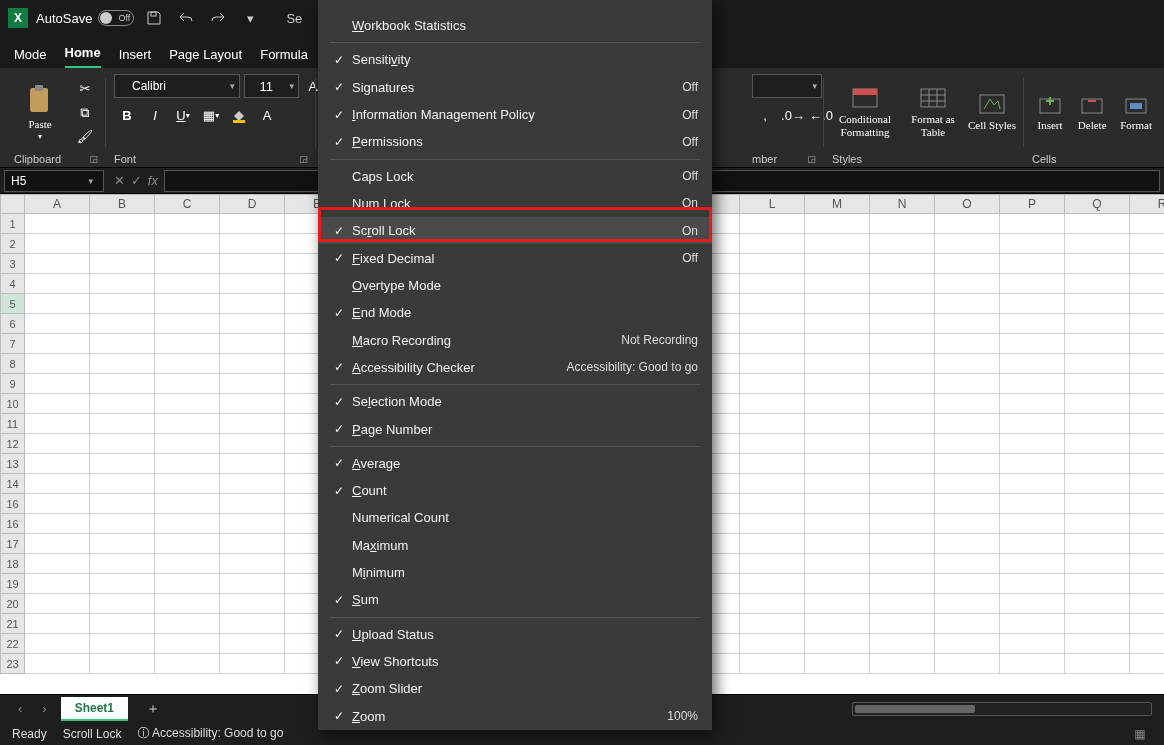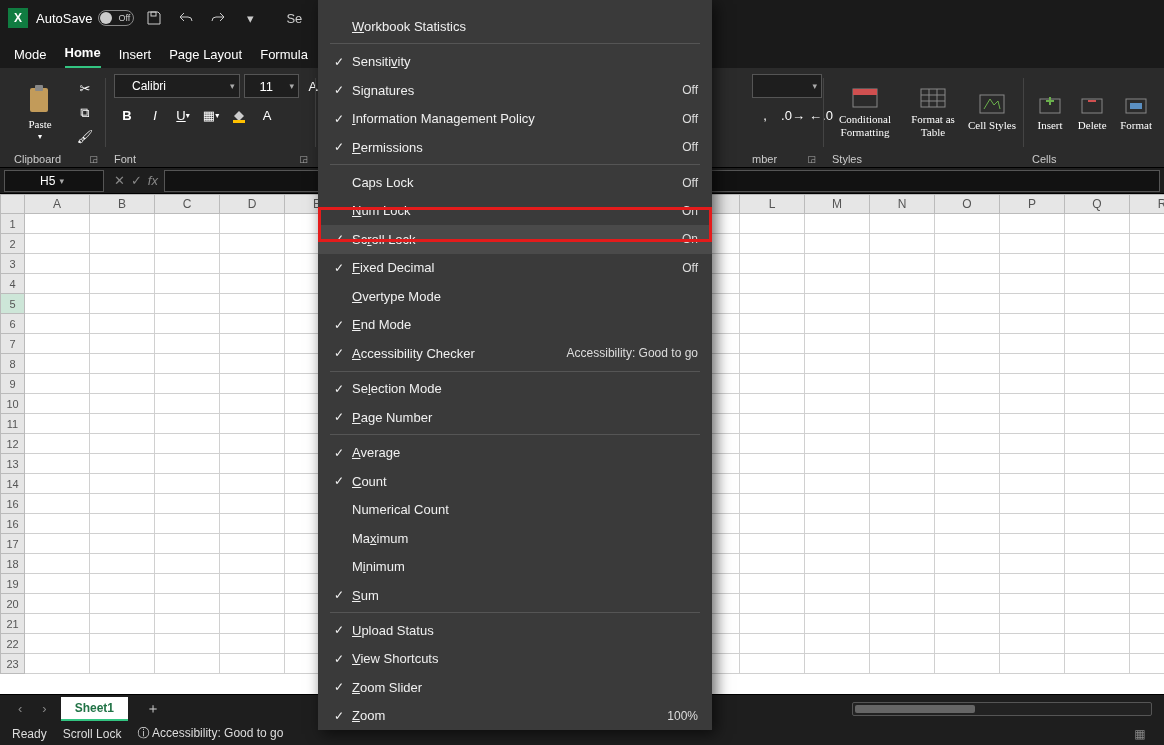--- a/index.html
+++ b/index.html
@@ -88,21 +88,21 @@
   .font-name{width:100px;padding:0 6px;font-size:12px;}
   .font-size{width:30px;padding:0 4px;text-align:left;}
   .caret{font-size:9px;padding:0 4px;color:#aaa;}
   .dlglauncher{font-size:9px;color:#aaa;}
   
   .formularow{
     display:flex;align-items:center;height:26px;background:#1e1e1e;border-bottom:1px solid #000;
   }
   .namebox{
     width:100px;height:22px;border:1px solid #555;margin:0 4px;padding:0 6px;
-    display:flex;align-items:center;justify-content:center;font-size:12px;
+    display:flex;align-items:center;justify-content:space-between;font-size:12px;
     background:#121212;
   }
   .fx-icons{display:flex;align-items:center;gap:6px;color:#888;padding:0 6px;}
   .fx-label{font-style:italic;}
   
   .sheet-area{
     position:relative;
     height:500px;
     background:#fff;
     color:#000;
@@ -959,20 +959,25 @@
     </div>
     <div class="menu-item">
       <span class="menu-check"></span>
       <span class="menu-label"><span class="ul">O</span>vertype Mode</span>
     </div>
     <div class="menu-item">
       <span class="menu-check">✓</span>
       <span class="menu-label"><span class="ul">E</span>nd Mode</span>
     </div>
     <div class="menu-item">
+      <span class="menu-check"></span>
+      <span class="menu-label"><span class="ul">M</span>acro Recording</span>
+      <span class="menu-status">Not Recording</span>
+    </div>
+    <div class="menu-item">
       <span class="menu-check">✓</span>
       <span class="menu-label"><span class="ul">A</span>ccessibility Checker</span>
       <span class="menu-status">Accessibility: Good to go</span>
     </div>
     <div class="menu-divider"></div>
     <div class="menu-item">
       <span class="menu-check">✓</span>
       <span class="menu-label">Se<span class="ul">l</span>ection Mode</span>
     </div>
     <div class="menu-item">

